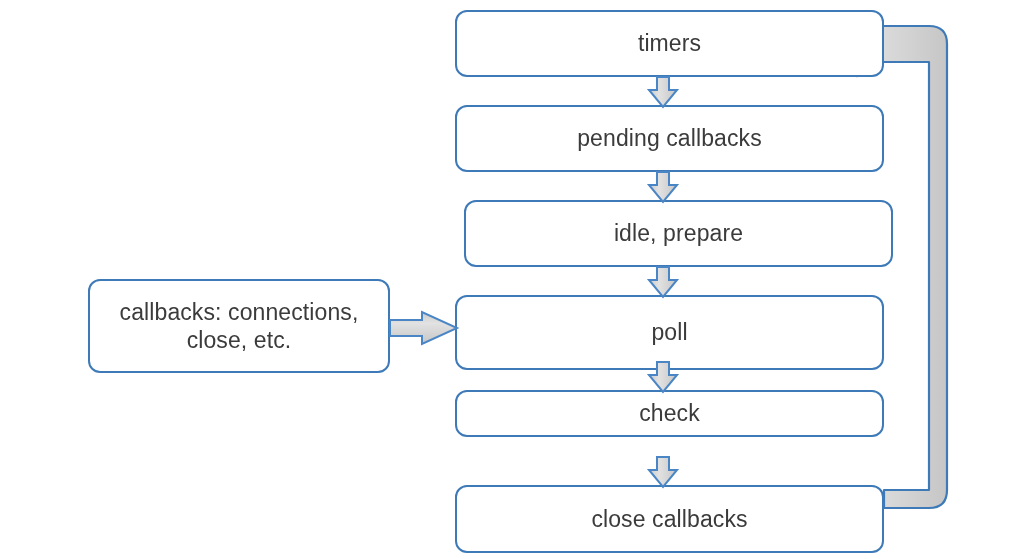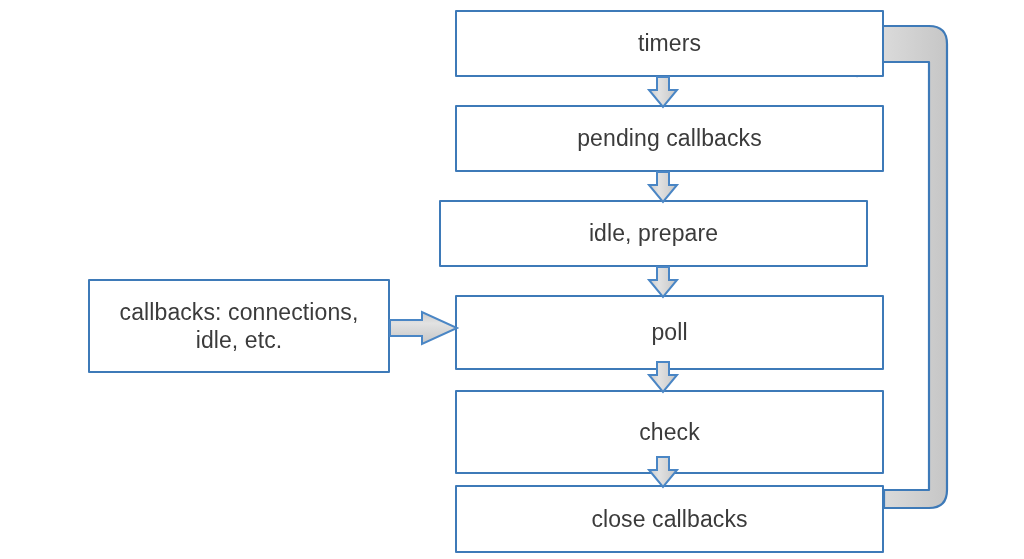--- a/index.html
+++ b/index.html
@@ -12,21 +12,21 @@
     width: 1024px;
     height: 559px;
     background: #ffffff;
     font-family: "Liberation Sans", sans-serif;
     overflow: hidden;
   }
   .node {
     position: absolute;
     box-sizing: border-box;
     border: 2.2px solid #3E7AB8;
-    border-radius: 1px;
+    border-radius: 12px;
     background: #ffffff;
     display: flex;
     align-items: center;
     justify-content: center;
     text-align: center;
     color: #3b3b3b;
     font-size: 23px;
     font-weight: 400;
     line-height: 1.22;
     letter-spacing: 0.1px;
@@ -79,39 +79,39 @@
   </svg>
 
   <div class="node" style="left:455px; top:10px; width:429px; height:67px;">
     <span>timers</span>
   </div>
 
   <div class="node" style="left:455px; top:105px; width:429px; height:67px;">
     <span>pending callbacks</span>
   </div>
 
-  <div class="node" style="left:439px; top:200px; width:429px; height:67px;">
+  <div class="node" style="left:464px; top:200px; width:429px; height:67px;">
     <span>idle, prepare</span>
   </div>
 
   <div class="node" style="left:455px; top:295px; width:429px; height:75px;">
     <span>poll</span>
   </div>
 
-  <div class="node" style="left:455px; top:390px; width:429px; height:84px;">
+  <div class="node" style="left:455px; top:390px; width:429px; height:47px;">
     <span>check</span>
   </div>
 
   <div class="node" style="left:455px; top:485px; width:429px; height:68px;">
     <span>close callbacks</span>
   </div>
 
   <div class="node" style="left:88px; top:279px; width:302px; height:94px; flex-direction:column;">
     <span>callbacks: connections,</span>
-    <span>idle, etc.</span>
+    <span>close, etc.</span>
   </div>
 
   <svg class="overlay" viewBox="0 0 1024 559">
 
     <path d="M 657,77 L 657,90 L 649,90 L 663,107 L 677,90 L 669,90 L 669,77 Z" fill="url(#gradV)" stroke="#4a86c5" stroke-width="2" stroke-linejoin="miter"></path>
 
     <path d="M 657,172 L 657,185 L 649,185 L 663,202 L 677,185 L 669,185 L 669,172 Z" fill="url(#gradV)" stroke="#4a86c5" stroke-width="2" stroke-linejoin="miter"></path>
 
     <path d="M 657,267 L 657,280 L 649,280 L 663,297 L 677,280 L 669,280 L 669,267 Z" fill="url(#gradV)" stroke="#4a86c5" stroke-width="2" stroke-linejoin="miter"></path>
 

